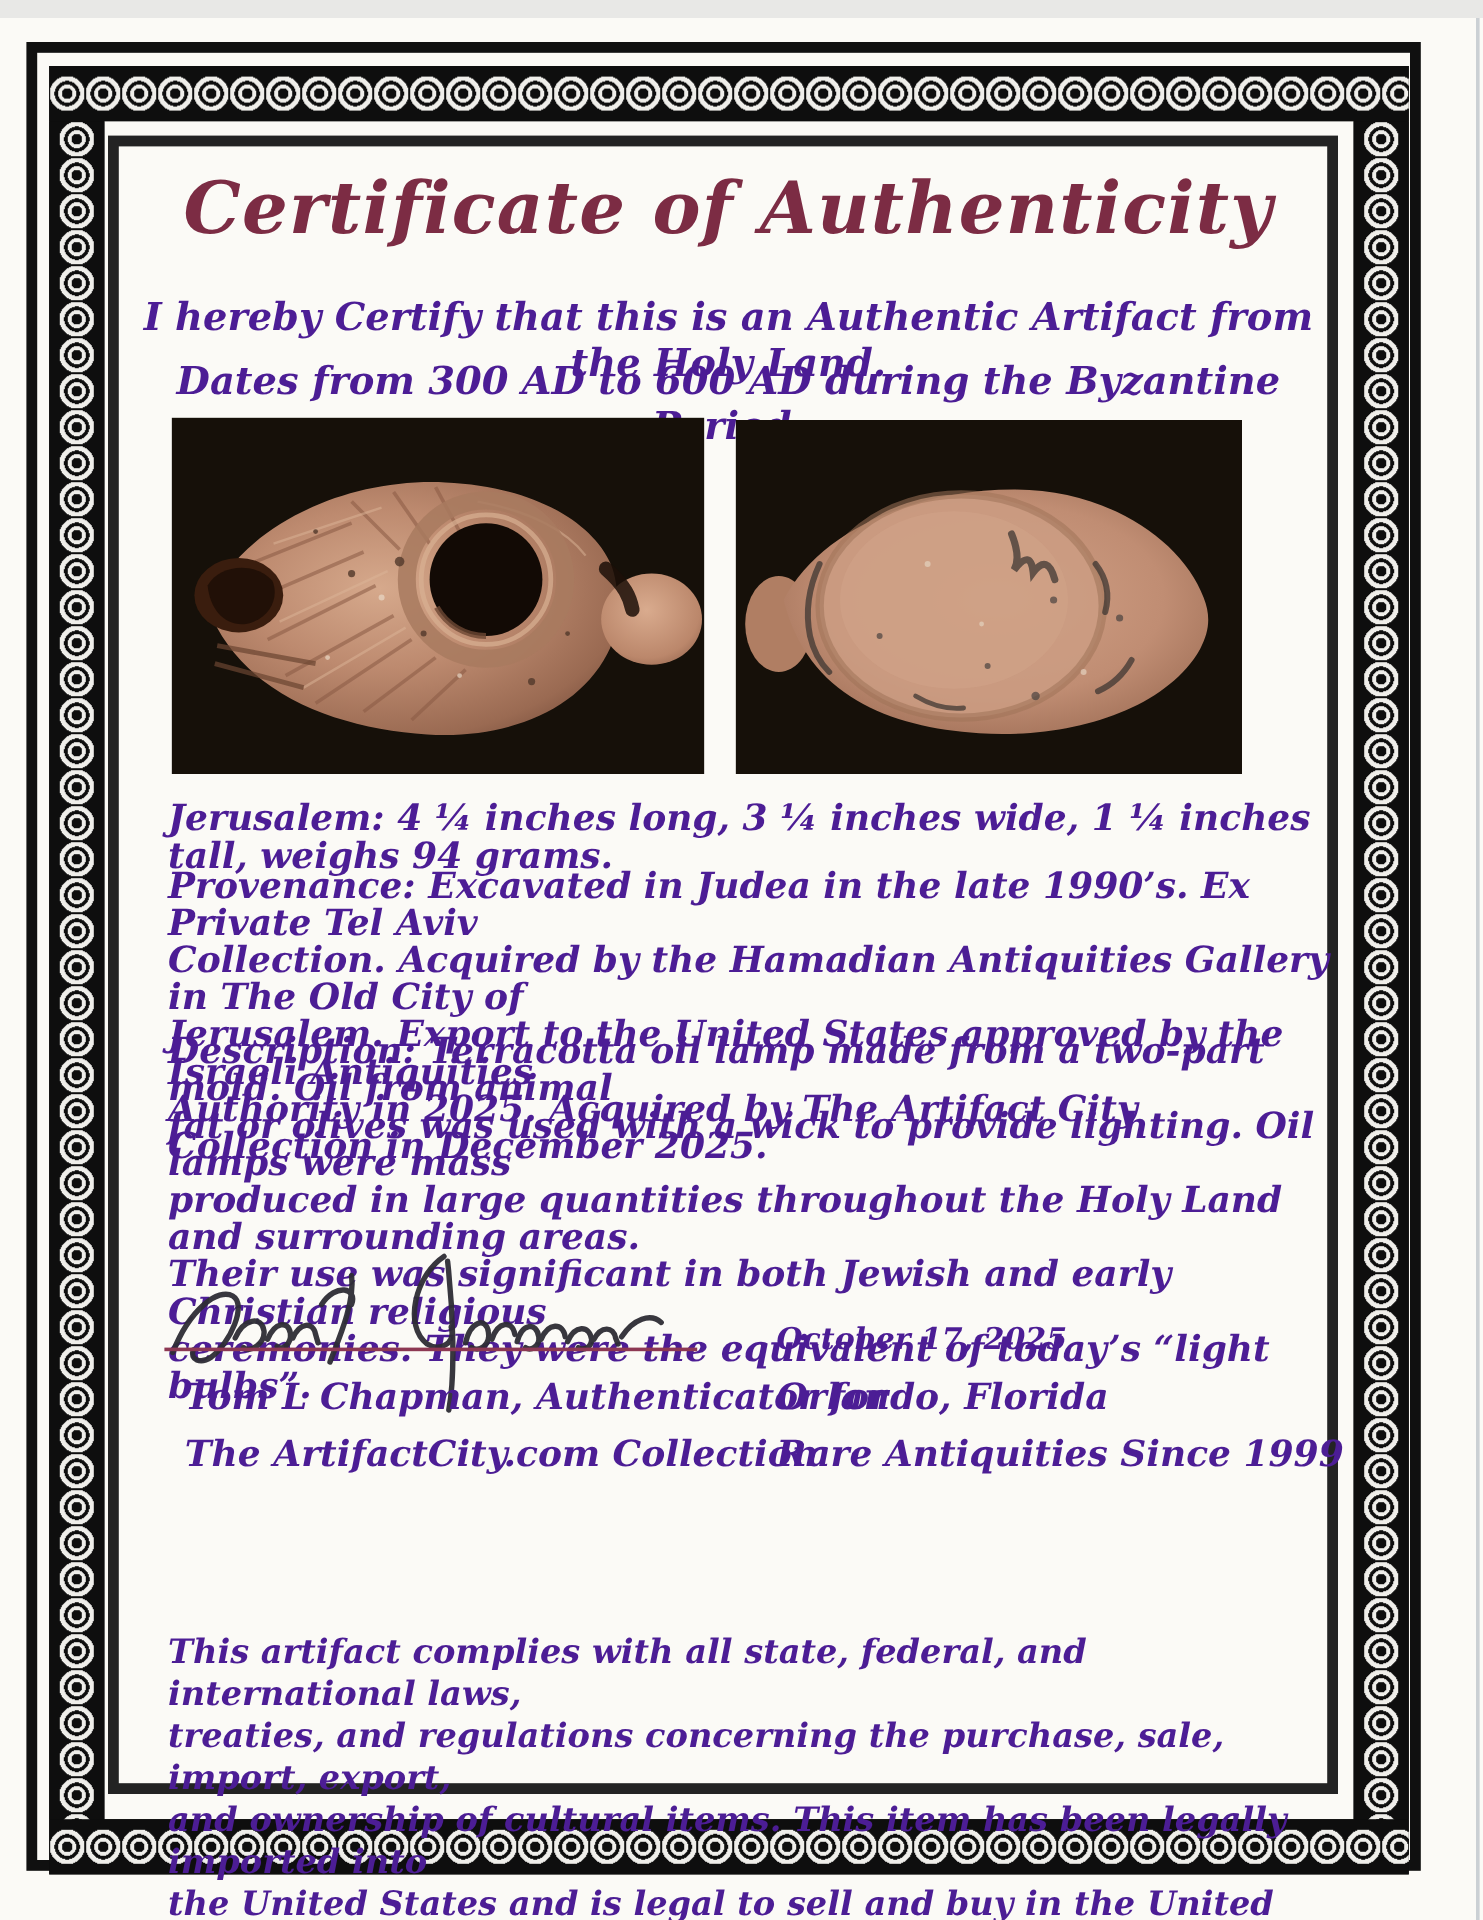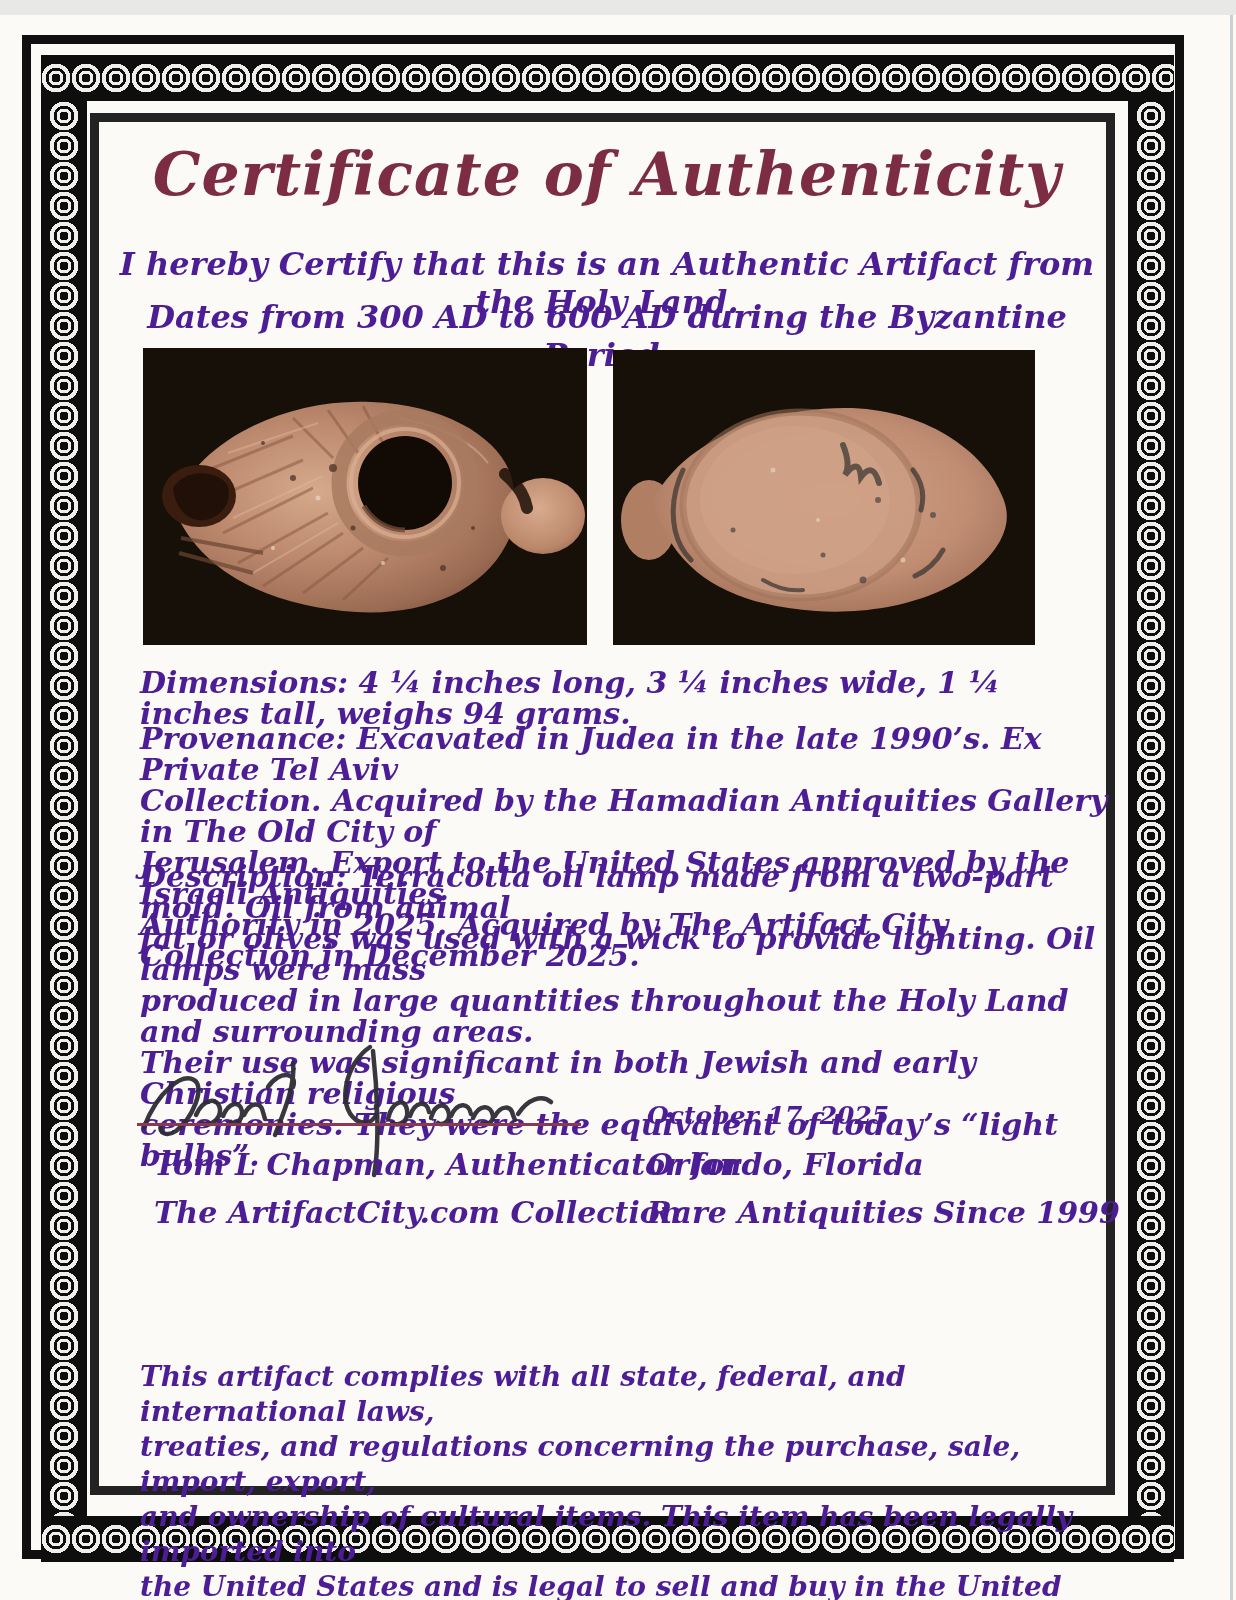--- a/index.html
+++ b/index.html
@@ -193,21 +193,21 @@
           <circle cx="250" cy="230" r="3.5"></circle>
       </g>
       <g fill="#e4d2bf" opacity="0.7">
         <circle cx="160" cy="120" r="2.5"></circle>
           <circle cx="205" cy="170" r="2"></circle>
           <circle cx="290" cy="210" r="2.5"></circle>
       </g>
     </g>
   </svg>
 
-  <p class="para para-dim maroon"><b>Dimensions:</b><span class="pre"> 4 ¼ inches long, 3 ¼ inches wide, 1 ¼ inches tall, weighs 94 grams.</span></p>
+  <p class="para para-dim maroon"><b>Jerusalem:</b><span class="pre"> 4 ¼ inches long, 3 ¼ inches wide, 1 ¼ inches tall, weighs 94 grams.</span></p>
 
   <p class="para para-prov maroon"><b>Provenance:</b><span class="pre"> Excavated in Judea in the late 1990’s. Ex Private Tel Aviv
 Collection. Acquired by the Hamadian Antiquities Gallery in The Old City of
 Jerusalem. Export to the United States approved by the Israeli Antiquities
 Authority in 2025. Acquired by The Artifact City Collection in December 2025.</span></p>
 
   <p class="para para-desc maroon"><b>Description:</b><span class="pre"> Terracotta oil lamp made from a two-part mold. Oil from animal
 fat or olives was used with a wick to provide lighting. Oil lamps were mass
 produced in large quantities throughout the Holy Land and surrounding areas.
 Their use was significant in both Jewish and early Christian religious

